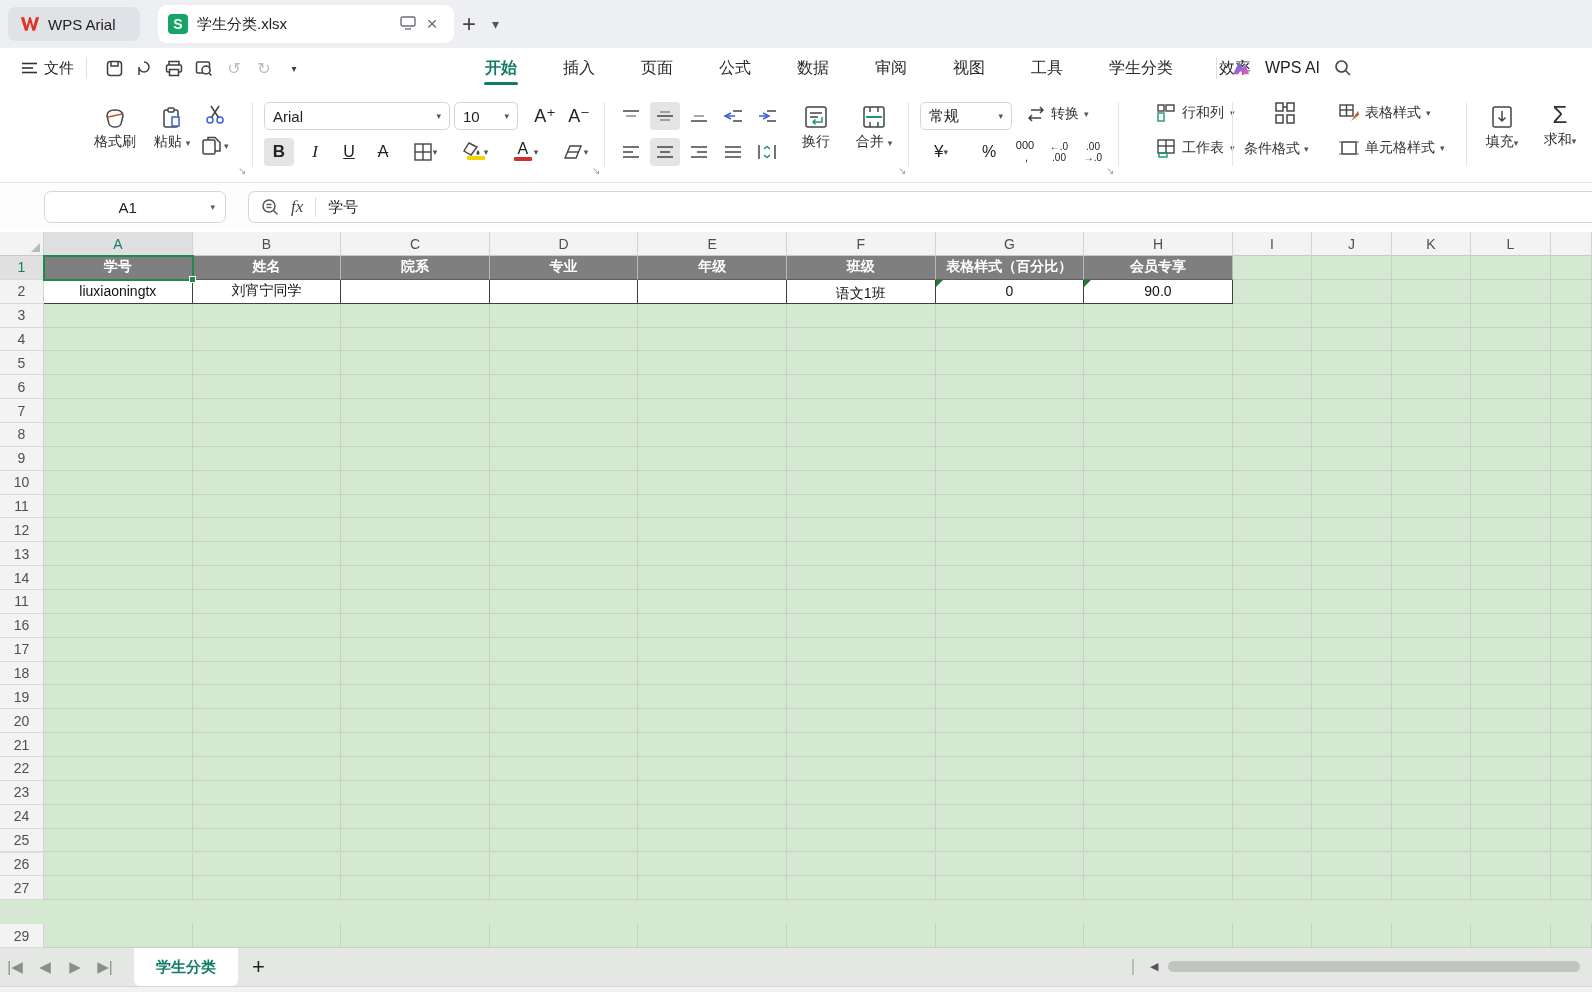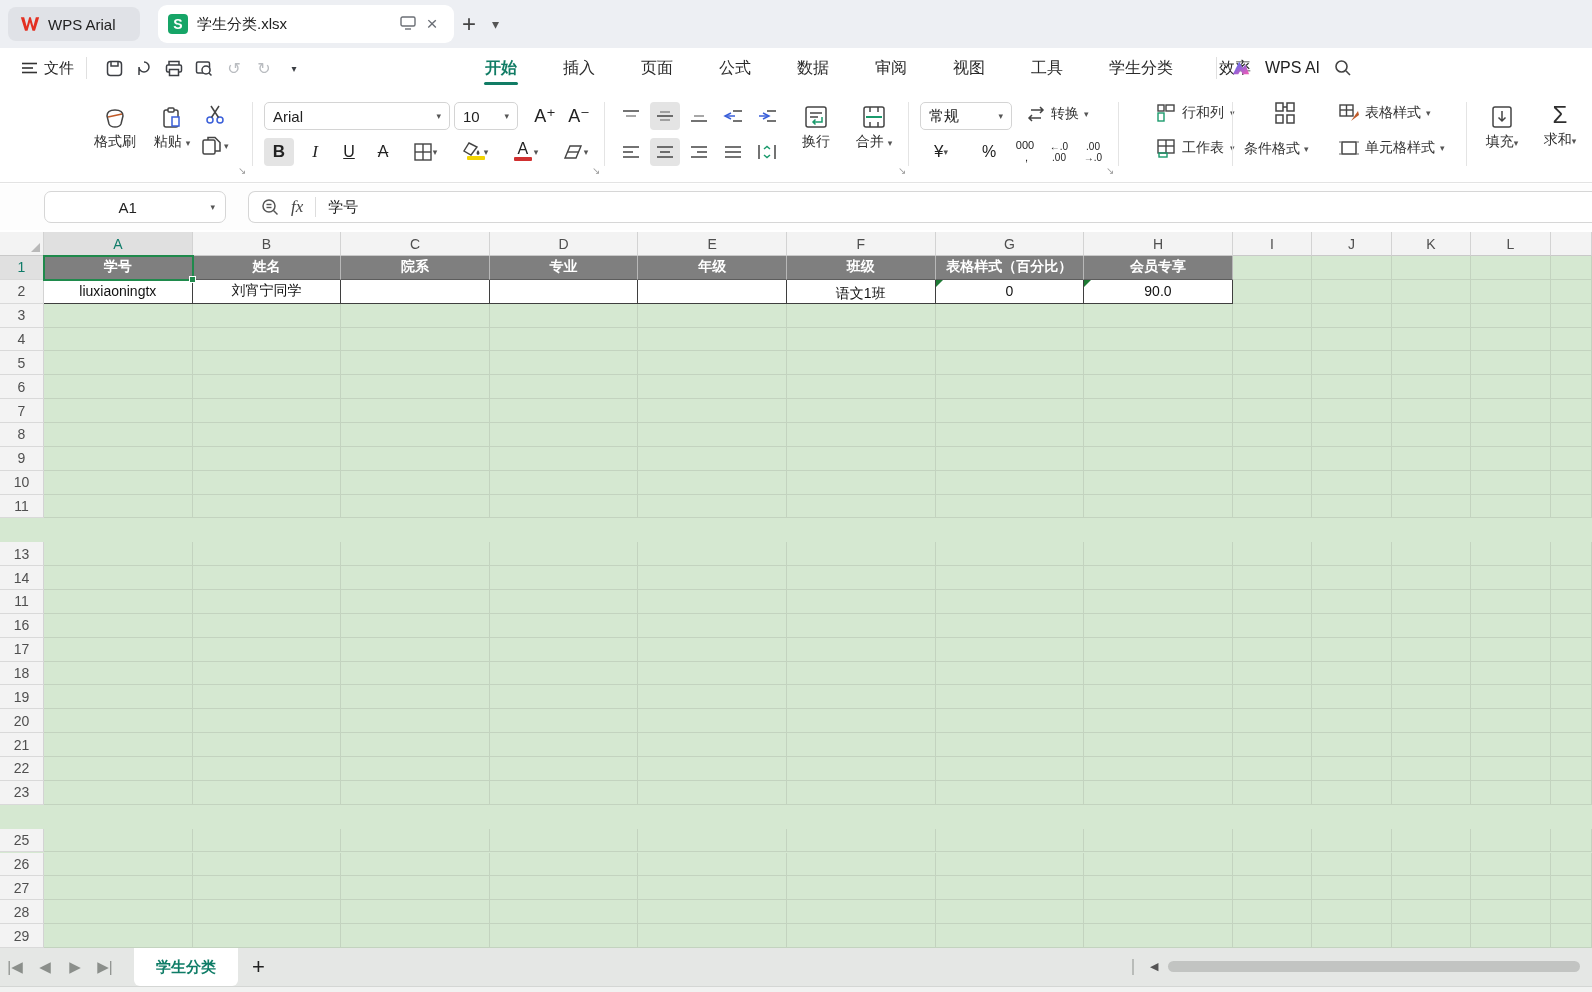--- a/index.html
+++ b/index.html
@@ -708,20 +708,36 @@
         <div class="cell green" style="width: 148.6px;"></div>
         <div class="cell green" style="width: 148.6px;"></div>
         <div class="cell green" style="width: 148.6px;"></div>
         <div class="cell green" style="width: 148.6px;"></div>
         <div class="cell green" style="width: 79.5px;"></div>
         <div class="cell green" style="width: 79.5px;"></div>
         <div class="cell green" style="width: 79.5px;"></div>
         <div class="cell green" style="width: 79.5px;"></div>
         <div class="cell green" style="width: 41.2px;"></div>
       </div>
+      <div class="grow" style="top: 286.46px; height: 23.86px;">
+        <div class="rowhdr">12</div>
+        <div class="cell green" style="width: 148.6px;"></div>
+        <div class="cell green" style="width: 148.6px;"></div>
+        <div class="cell green" style="width: 148.6px;"></div>
+        <div class="cell green" style="width: 148.6px;"></div>
+        <div class="cell green" style="width: 148.6px;"></div>
+        <div class="cell green" style="width: 148.6px;"></div>
+        <div class="cell green" style="width: 148.6px;"></div>
+        <div class="cell green" style="width: 148.6px;"></div>
+        <div class="cell green" style="width: 79.5px;"></div>
+        <div class="cell green" style="width: 79.5px;"></div>
+        <div class="cell green" style="width: 79.5px;"></div>
+        <div class="cell green" style="width: 79.5px;"></div>
+        <div class="cell green" style="width: 41.2px;"></div>
+      </div>
       <div class="grow" style="top: 310.32px; height: 23.86px;">
         <div class="rowhdr">13</div>
         <div class="cell green" style="width: 148.6px;"></div>
         <div class="cell green" style="width: 148.6px;"></div>
         <div class="cell green" style="width: 148.6px;"></div>
         <div class="cell green" style="width: 148.6px;"></div>
         <div class="cell green" style="width: 148.6px;"></div>
         <div class="cell green" style="width: 148.6px;"></div>
         <div class="cell green" style="width: 148.6px;"></div>
         <div class="cell green" style="width: 148.6px;"></div>
@@ -884,20 +900,36 @@
         <div class="cell green" style="width: 148.6px;"></div>
         <div class="cell green" style="width: 148.6px;"></div>
         <div class="cell green" style="width: 148.6px;"></div>
         <div class="cell green" style="width: 148.6px;"></div>
         <div class="cell green" style="width: 79.5px;"></div>
         <div class="cell green" style="width: 79.5px;"></div>
         <div class="cell green" style="width: 79.5px;"></div>
         <div class="cell green" style="width: 79.5px;"></div>
         <div class="cell green" style="width: 41.2px;"></div>
       </div>
+      <div class="grow" style="top: 572.78px; height: 23.86px;">
+        <div class="rowhdr">24</div>
+        <div class="cell green" style="width: 148.6px;"></div>
+        <div class="cell green" style="width: 148.6px;"></div>
+        <div class="cell green" style="width: 148.6px;"></div>
+        <div class="cell green" style="width: 148.6px;"></div>
+        <div class="cell green" style="width: 148.6px;"></div>
+        <div class="cell green" style="width: 148.6px;"></div>
+        <div class="cell green" style="width: 148.6px;"></div>
+        <div class="cell green" style="width: 148.6px;"></div>
+        <div class="cell green" style="width: 79.5px;"></div>
+        <div class="cell green" style="width: 79.5px;"></div>
+        <div class="cell green" style="width: 79.5px;"></div>
+        <div class="cell green" style="width: 79.5px;"></div>
+        <div class="cell green" style="width: 41.2px;"></div>
+      </div>
       <div class="grow" style="top: 596.64px; height: 23.86px;">
         <div class="rowhdr">25</div>
         <div class="cell green" style="width: 148.6px;"></div>
         <div class="cell green" style="width: 148.6px;"></div>
         <div class="cell green" style="width: 148.6px;"></div>
         <div class="cell green" style="width: 148.6px;"></div>
         <div class="cell green" style="width: 148.6px;"></div>
         <div class="cell green" style="width: 148.6px;"></div>
         <div class="cell green" style="width: 148.6px;"></div>
         <div class="cell green" style="width: 148.6px;"></div>
@@ -918,36 +950,20 @@
         <div class="cell green" style="width: 148.6px;"></div>
         <div class="cell green" style="width: 148.6px;"></div>
         <div class="cell green" style="width: 79.5px;"></div>
         <div class="cell green" style="width: 79.5px;"></div>
         <div class="cell green" style="width: 79.5px;"></div>
         <div class="cell green" style="width: 79.5px;"></div>
         <div class="cell green" style="width: 41.2px;"></div>
       </div>
       <div class="grow" style="top: 644.36px; height: 23.86px;">
         <div class="rowhdr">27</div>
-        <div class="cell green" style="width: 148.6px;"></div>
-        <div class="cell green" style="width: 148.6px;"></div>
-        <div class="cell green" style="width: 148.6px;"></div>
-        <div class="cell green" style="width: 148.6px;"></div>
-        <div class="cell green" style="width: 148.6px;"></div>
-        <div class="cell green" style="width: 148.6px;"></div>
-        <div class="cell green" style="width: 148.6px;"></div>
-        <div class="cell green" style="width: 148.6px;"></div>
-        <div class="cell green" style="width: 79.5px;"></div>
-        <div class="cell green" style="width: 79.5px;"></div>
-        <div class="cell green" style="width: 79.5px;"></div>
-        <div class="cell green" style="width: 79.5px;"></div>
-        <div class="cell green" style="width: 41.2px;"></div>
-      </div>
-      <div class="grow" style="top: 668.22px; height: 23.86px;">
-        <div class="rowhdr">28</div>
         <div class="cell green" style="width: 148.6px;"></div>
         <div class="cell green" style="width: 148.6px;"></div>
         <div class="cell green" style="width: 148.6px;"></div>
         <div class="cell green" style="width: 148.6px;"></div>
         <div class="cell green" style="width: 148.6px;"></div>
         <div class="cell green" style="width: 148.6px;"></div>
         <div class="cell green" style="width: 148.6px;"></div>
         <div class="cell green" style="width: 148.6px;"></div>
         <div class="cell green" style="width: 79.5px;"></div>
         <div class="cell green" style="width: 79.5px;"></div>

